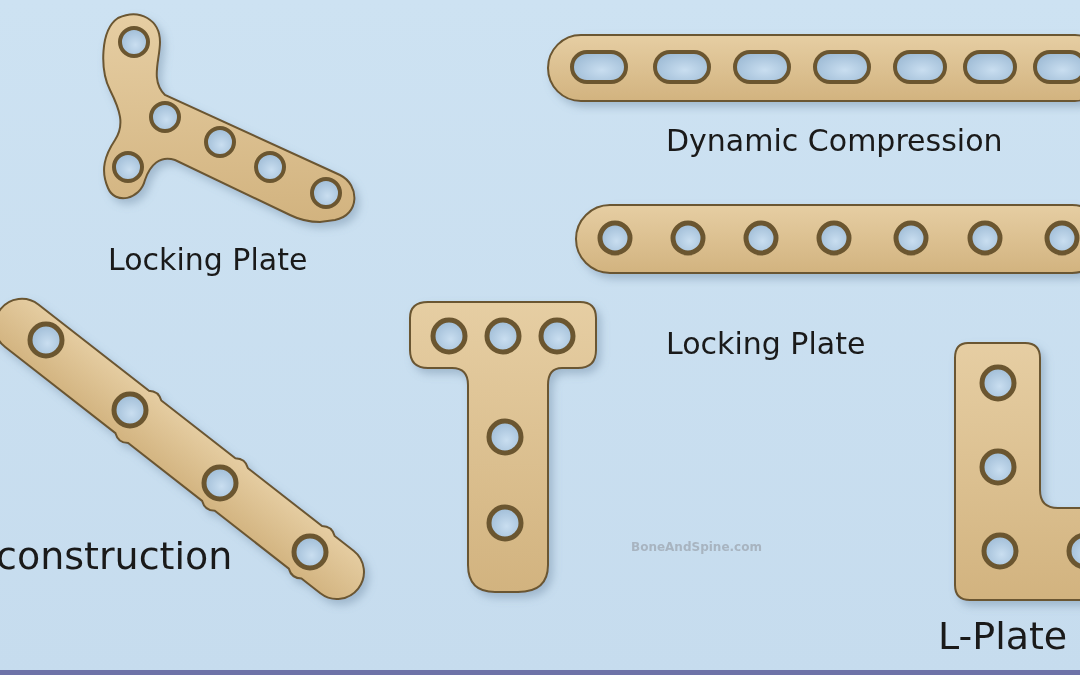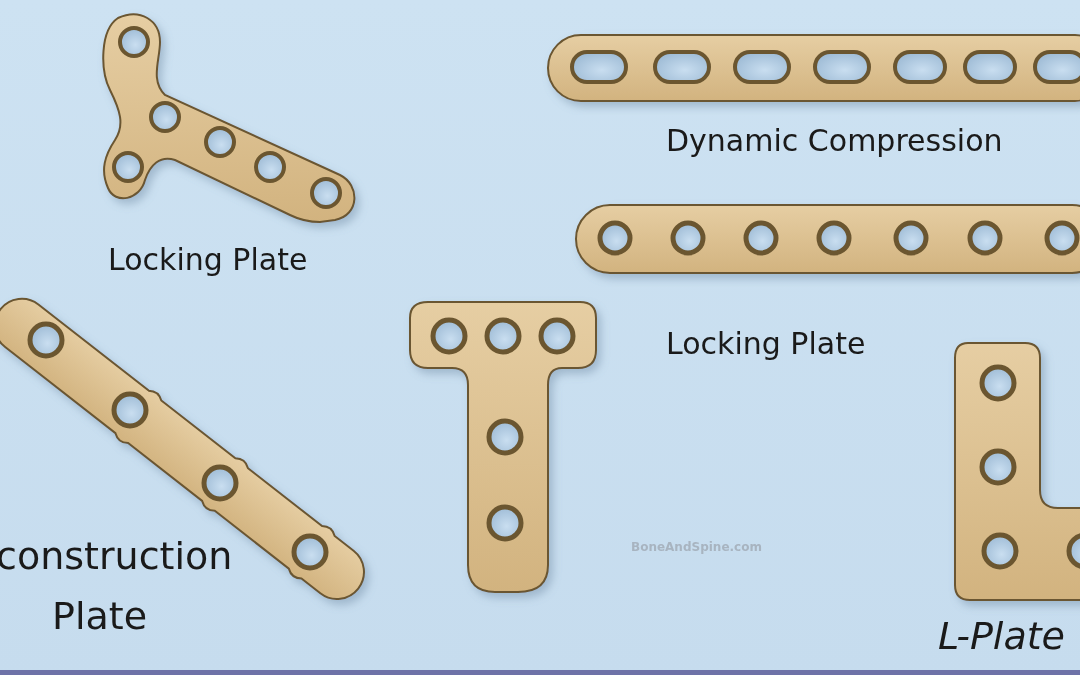--- a/index.html
+++ b/index.html
@@ -100,18 +100,17 @@
       <circle cx="998" cy="467" r="16"></circle>
       <circle cx="1000" cy="551" r="16"></circle>
       <circle cx="1085" cy="551" r="16"></circle>
     </g>
   </svg>
 
   <span class="label lbl-md" style="left:108px;top:242px;">Locking Plate</span>
   <span class="label lbl-md" style="left:666px;top:123px;">Dynamic Compression</span>
   <span class="label lbl-md" style="left:666px;top:326px;">Locking Plate</span>
   <span class="label lbl-lg" style="left:-4px;top:534px;">construction</span>
-  <span class="label lbl-lg" style="left:52px;top:594px;">Plate</span>
-  <span class="label lbl-lg" style="left:938px;top:614px;font-style:italic;">L-Plate</span>
+  <span class="label lbl-lg" style="left:938px;top:614px;">L-Plate</span>
   <span class="watermark" style="left:631px;top:540px;">BoneAndSpine.com</span>
 
   <div class="bottom-bar"></div>
 </div>
 
 </body></html>

